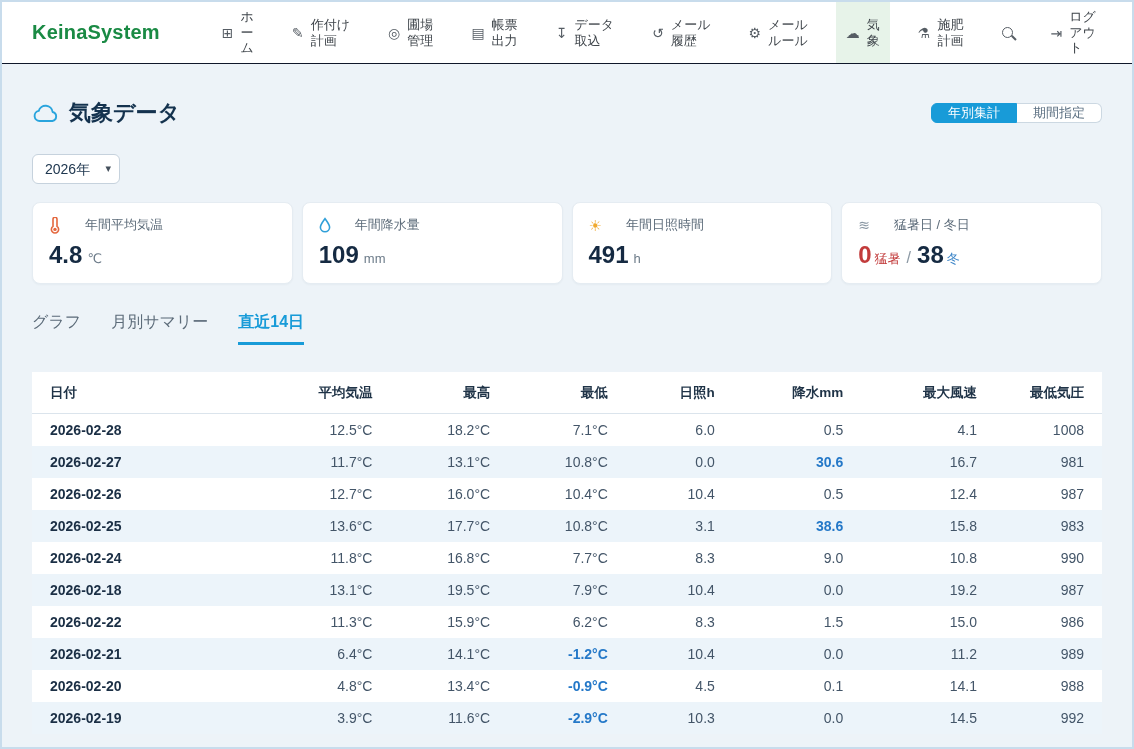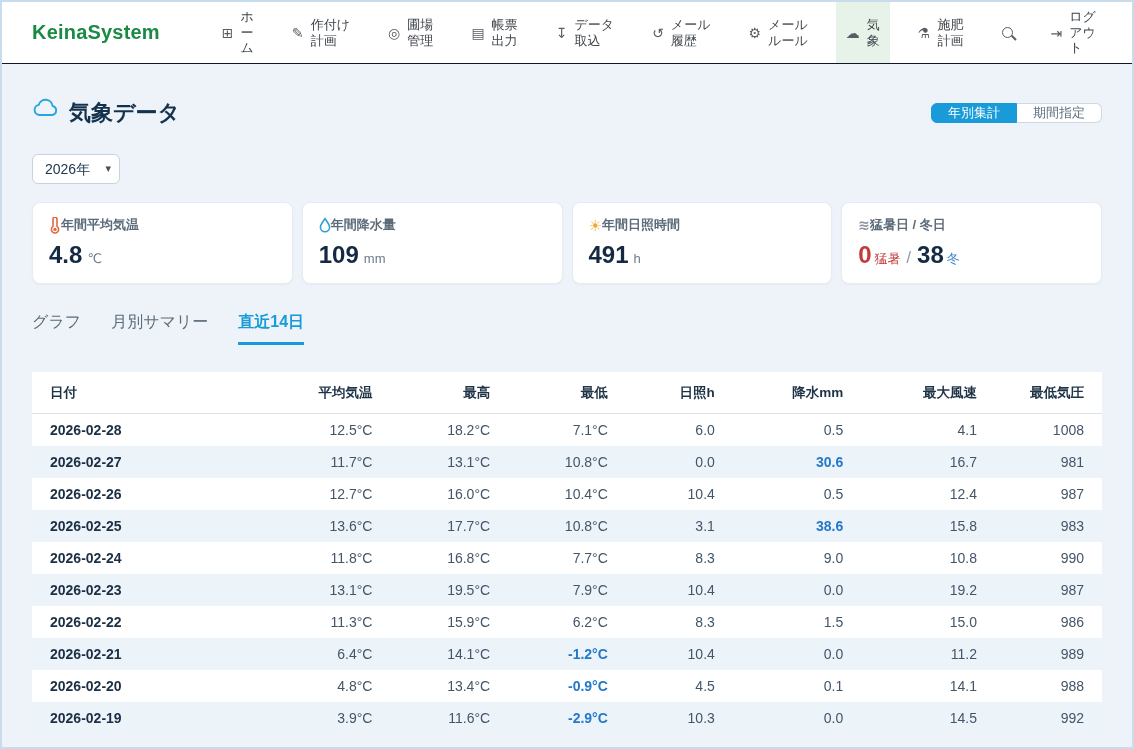--- a/index.html
+++ b/index.html
@@ -78,21 +78,21 @@
   
   .content { padding: 34px 30px 0 30px; }
 
   .page-head {
     display: flex;
     align-items: center;
     justify-content: space-between;
   }
   .page-title {
     display: flex;
-    align-items: flex-start;
+    align-items: center;
     gap: 10px;
     font-size: 22px;
     font-weight: 700;
     color: #14324e;
   }
   .seg-group { display: flex; }
   .seg {
     height: 20px;
     padding: 0 16px;
     font-size: 13px;
@@ -139,24 +139,23 @@
     flex: 1;
     background: #ffffff;
     border: 1px solid #e5ecf2;
     border-radius: 8px;
     padding: 13px 16px 14px;
     box-shadow: 0 1px 2px rgba(16,42,67,.04);
   }
   .card-label {
     display: flex;
     align-items: center;
-    gap: 0;
+    gap: 24px;
     font-size: 13px;
     color: #5c6b79;
-    font-weight: bold;
   }
   .card-icon { line-height: 1; display: inline-flex; align-items: center; }
   .sun-glyph { color: #f0a92e; font-size: 15px; }
   .wave-glyph { color: #8a97a3; font-size: 14px; }
   .card-value { margin-top: 7px; color: #152a42; }
   .big { font-size: 24px; font-weight: 700; }
   .unit { font-size: 13px; font-weight: 400; color: #6b7a88; margin-left: 5px; }
   .small { font-size: 13px; margin-left: 3px; }
   .red { color: #c23b3b; }
   .winter { color: #3f87c9; }
@@ -444,21 +443,21 @@
     <td>11.8°C</td>
     <td>16.8°C</td>
     <td>7.7°C</td>
     <td>8.3</td>
     <td>9.0</td>
     <td>10.8</td>
     <td>990</td>
   </tr>
 
   <tr class="t-row">
-    <td>2026-02-23</td>
+    <td>2026-02-18</td>
     <td>13.1°C</td>
     <td>19.5°C</td>
     <td>7.9°C</td>
     <td>10.4</td>
     <td>0.0</td>
     <td>19.2</td>
     <td>987</td>
   </tr>
 
   <tr class="t-row">

